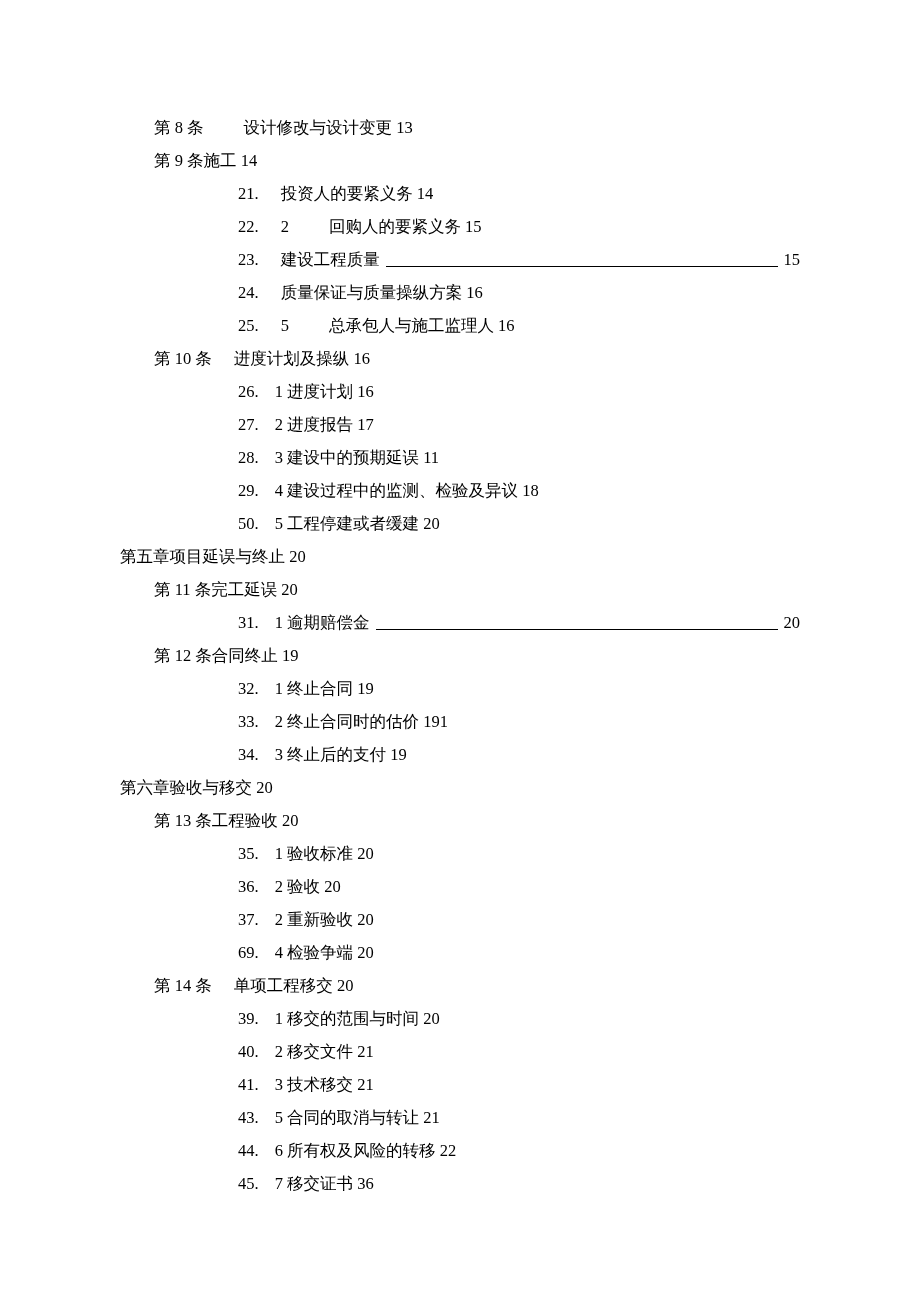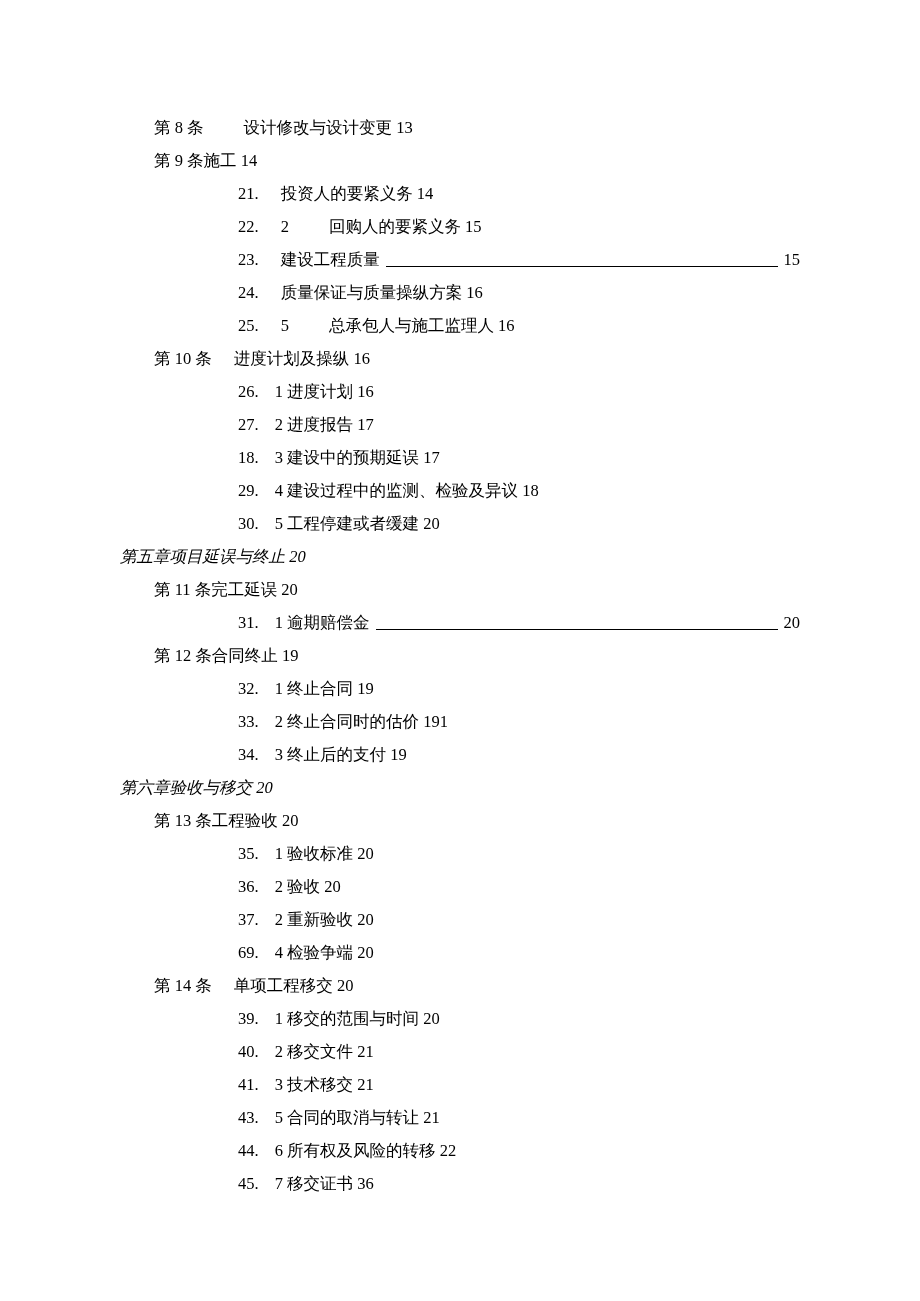--- a/index.html
+++ b/index.html
@@ -16,21 +16,21 @@
     padding: 120px 120px 120px 120px;
   }
   .line {
     display: flex;
     align-items: flex-start;
     margin-bottom: 16.5px;
     white-space: nowrap;
   }
   .indent-1 { padding-left: 34px; }
   .indent-2 { padding-left: 118px; }
-  .indent-0 { padding-left: 0; font-style: italic; }
+  .indent-0 { padding-left: 0; }
   .numspace {
     display: inline-block;
     width: 16px;
   }
   .gap-sm {
     display: inline-block;
     width: 22px;
   }
   .gap-md {
     display: inline-block;
@@ -97,31 +97,31 @@
         <span>26.</span>
         <span class="numspace"></span>
         <span>1 进度计划 16</span>
       </div>
       <div class="line indent-2">
         <span>27.</span>
         <span class="numspace"></span>
         <span>2 进度报告 17</span>
       </div>
       <div class="line indent-2">
-        <span>18.</span>
-        <span class="numspace"></span>
-        <span>3 建设中的预期延误 17</span>
+        <span>28.</span>
+        <span class="numspace"></span>
+        <span>3 建设中的预期延误 11</span>
       </div>
       <div class="line indent-2">
         <span>29.</span>
         <span class="numspace"></span>
         <span>4 建设过程中的监测、检验及异议 18</span>
       </div>
       <div class="line indent-2">
-        <span>30.</span>
+        <span>50.</span>
         <span class="numspace"></span>
         <span>5 工程停建或者缓建 20</span>
       </div>
       <div class="line indent-0">
         <span>第五章项目延误与终止 20</span>
       </div>
       <div class="line indent-1">
         <span>第 11 条完工延误 20</span>
       </div>
       <div class="line indent-2">

